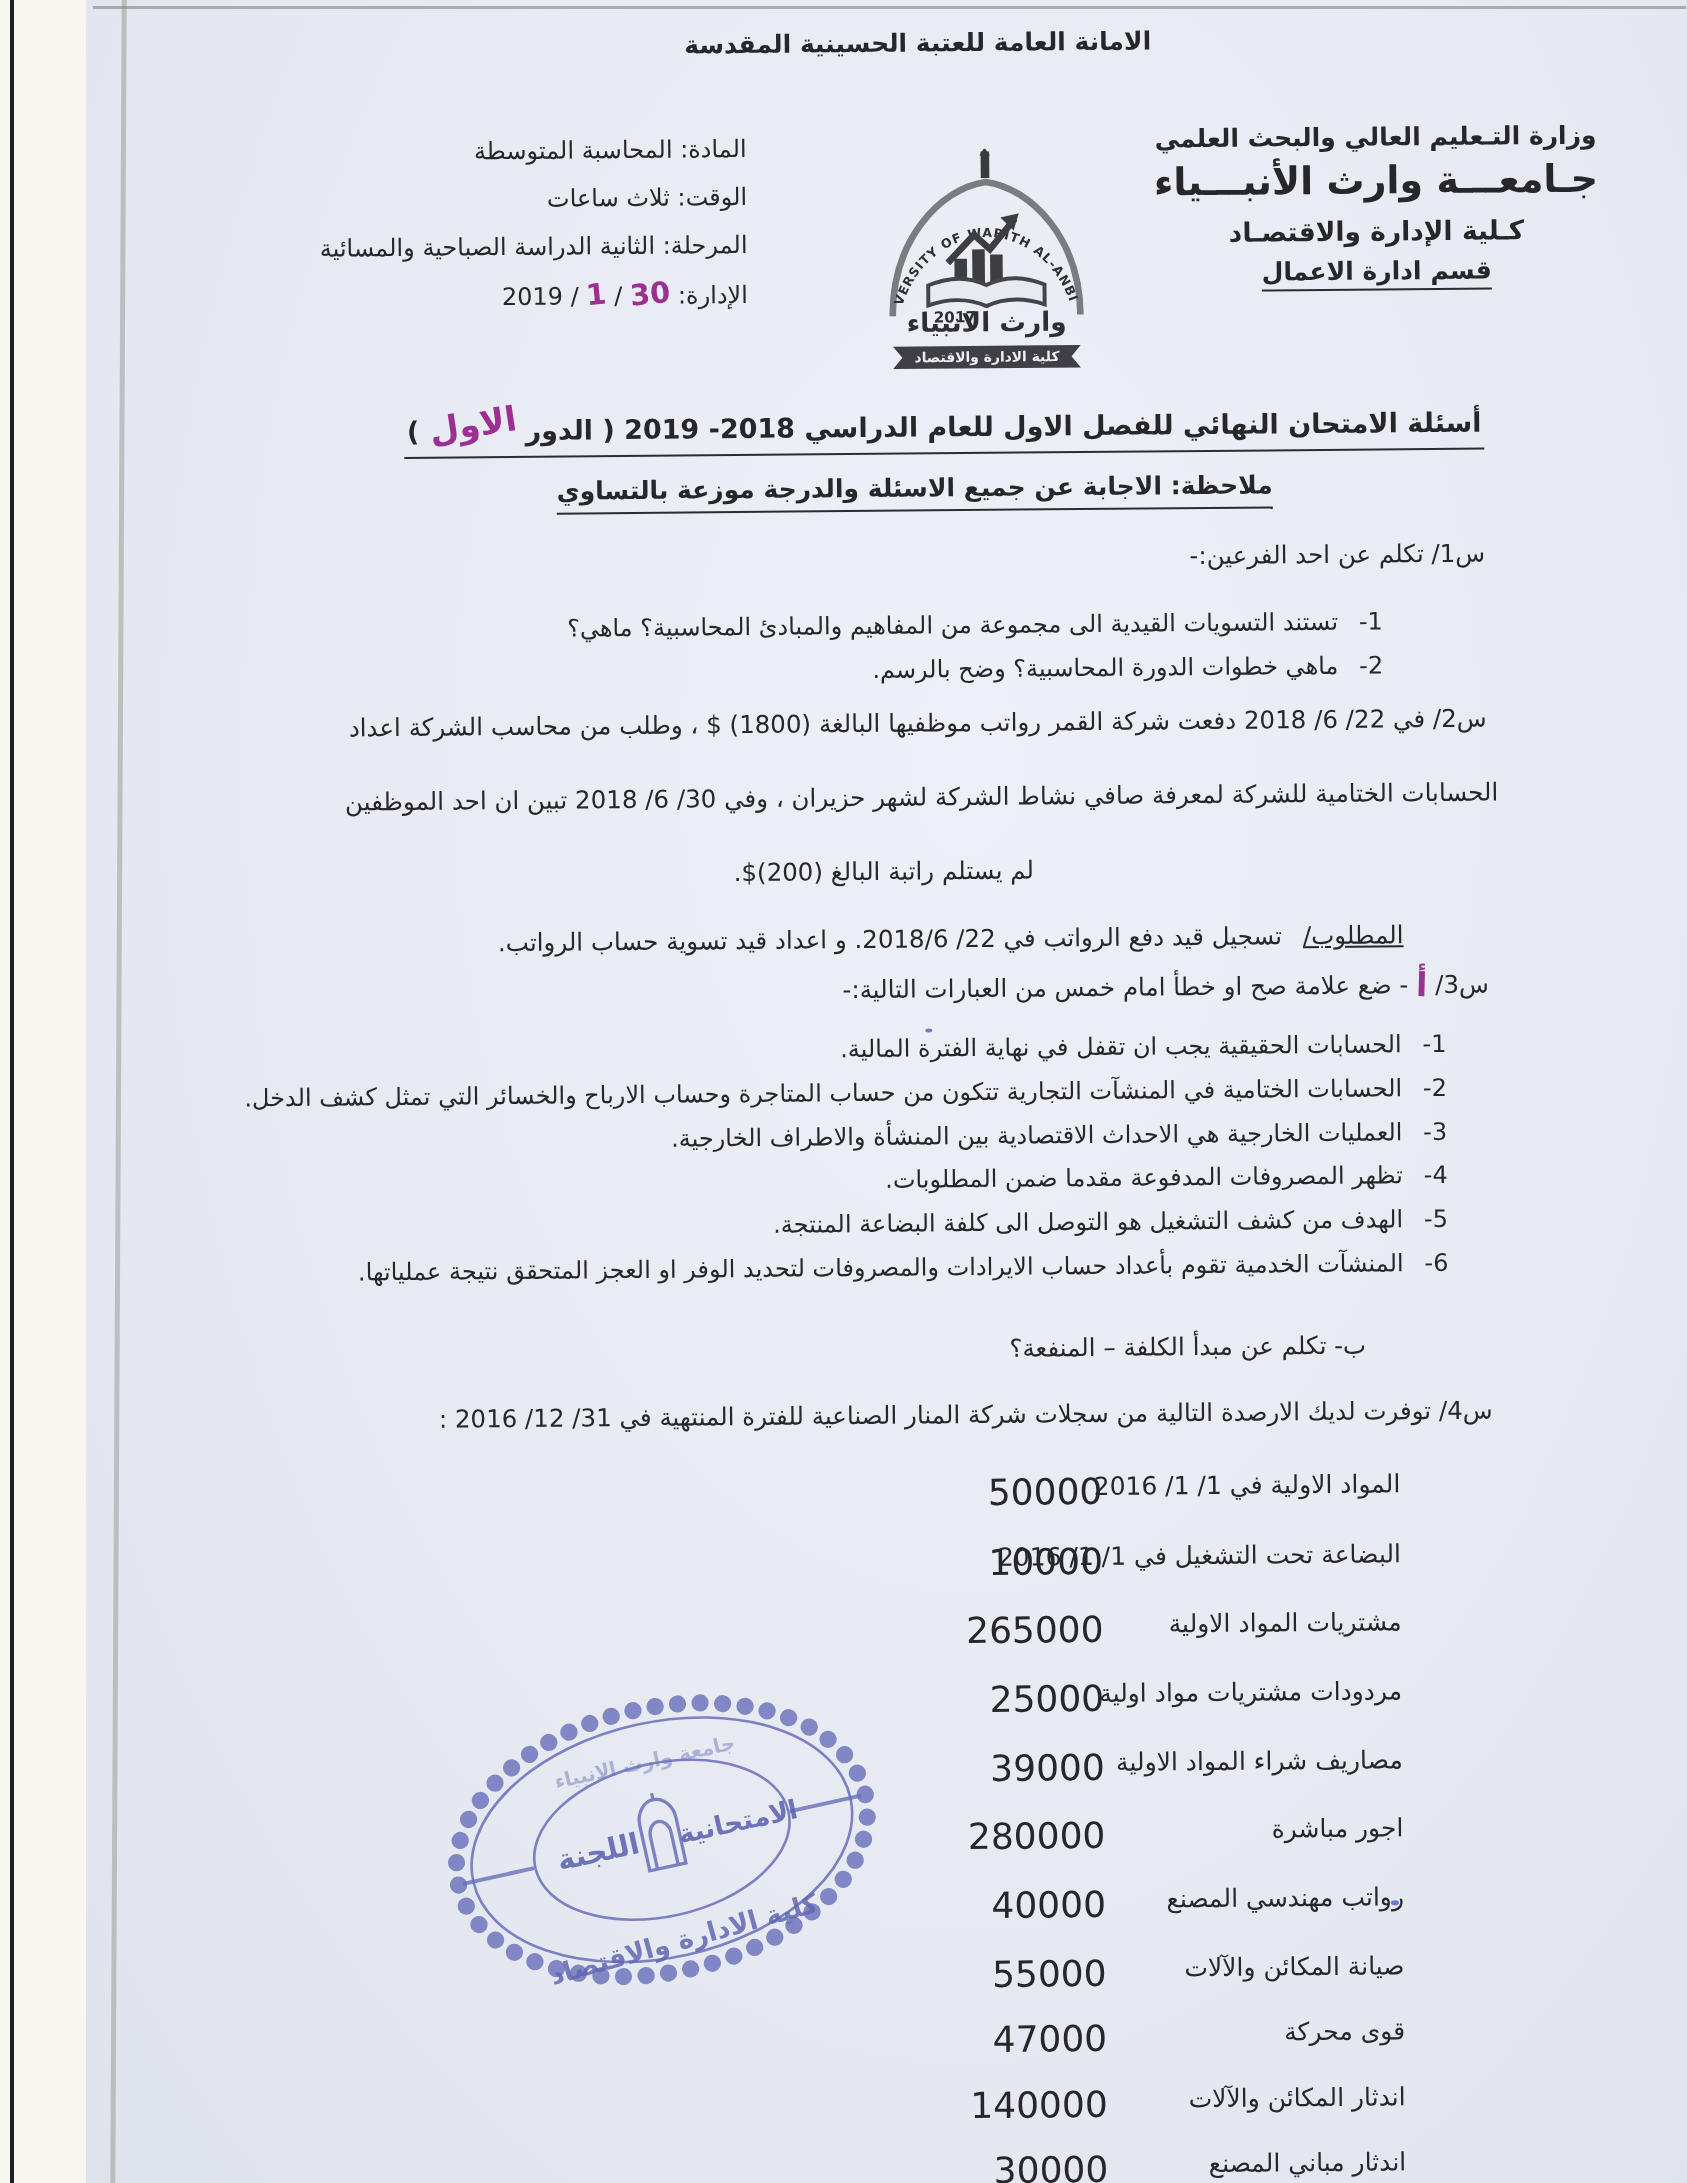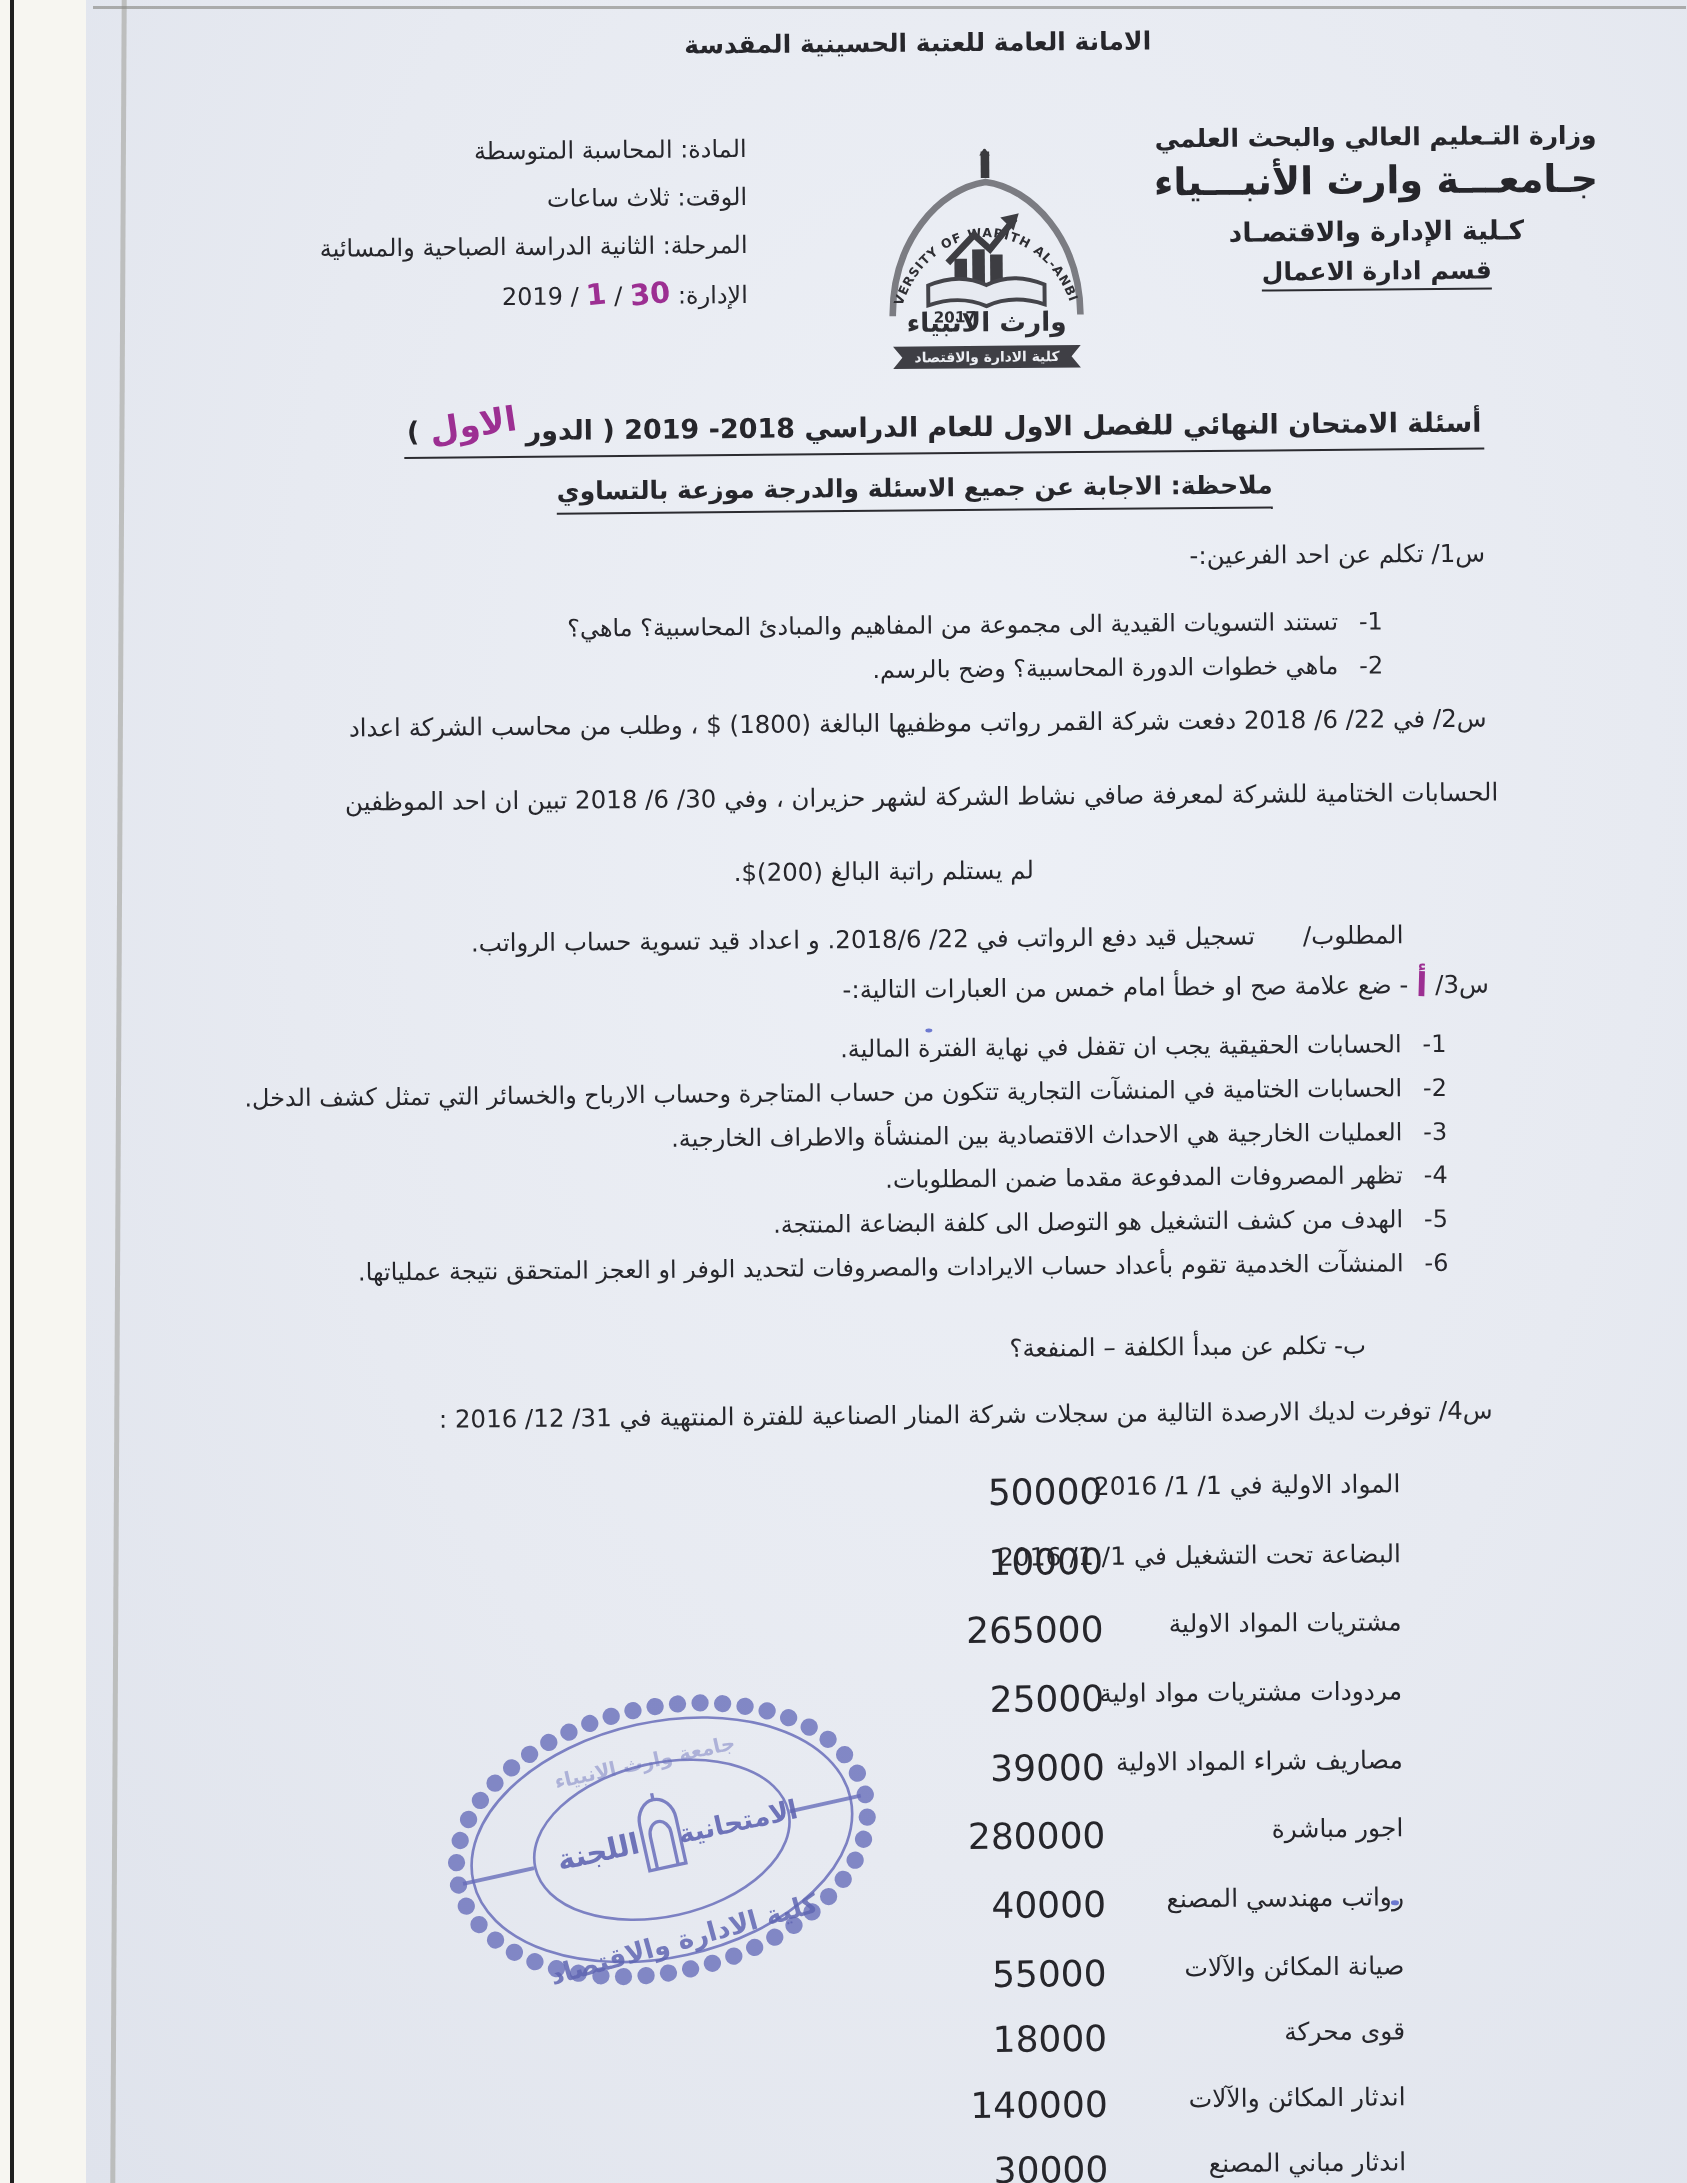--- a/index.html
+++ b/index.html
@@ -40,21 +40,21 @@
   .note{right:410px;top:474px;font-size:25px;font-weight:bold;border-bottom:2px solid #2b2b30;padding-bottom:6.6px;white-space:nowrap;}
 
   .bodyline{font-size:24.5px;white-space:nowrap;}
   .q1-item,.q3-item{position:absolute;font-size:24px;white-space:nowrap;}
   .num{margin-left:13.2px;}
 
   .q2-l1{right:198px;top:709px;}
   .q2-l2{right:187px;top:783px;}
   .q2-l3{right:652px;top:857px;}
   .q2-l4{right:283px;top:925px;}
-  .q2-l4 .req-label{margin-left:40px;}
+  .q2-l4 .req-label{margin-left:13px;text-decoration:underline;}
 
   .q3-head{right:198px;top:967px;}
   .q3-head .hw-letter{font-size:33px;display:inline-block;transform:rotate(2deg);position:relative;top:2.6px;}
   .part-b{right:324px;top:1335px;}
   .q4-head{right:198px;top:1401px;}
 
   .q4-row{position:absolute;right:291px;width:992px;height:48px;}
   .q4-label{position:absolute;right:0;top:0;font-size:25px;white-space:nowrap;}
   .q4-value{position:absolute;right:298px;top:-1.3px;font-size:36px;direction:ltr;}
 
@@ -207,21 +207,21 @@
   <div class="q4-row" style="top:1887px;">
     <span class="q4-label">رواتب مهندسي المصنع</span>
     <span class="q4-value">40000</span>
   </div>
   <div class="q4-row" style="top:1956px;">
     <span class="q4-label">صيانة المكائن والآلات</span>
     <span class="q4-value">55000</span>
   </div>
   <div class="q4-row" style="top:2021px;">
     <span class="q4-label">قوى محركة</span>
-    <span class="q4-value">18000</span>
+    <span class="q4-value">47000</span>
   </div>
   <div class="q4-row" style="top:2087px;">
     <span class="q4-label">اندثار المكائن والآلات</span>
     <span class="q4-value">140000</span>
   </div>
   <div class="q4-row" style="top:2152px;">
     <span class="q4-label">اندثار مباني المصنع</span>
     <span class="q4-value">30000</span>
   </div>
 

